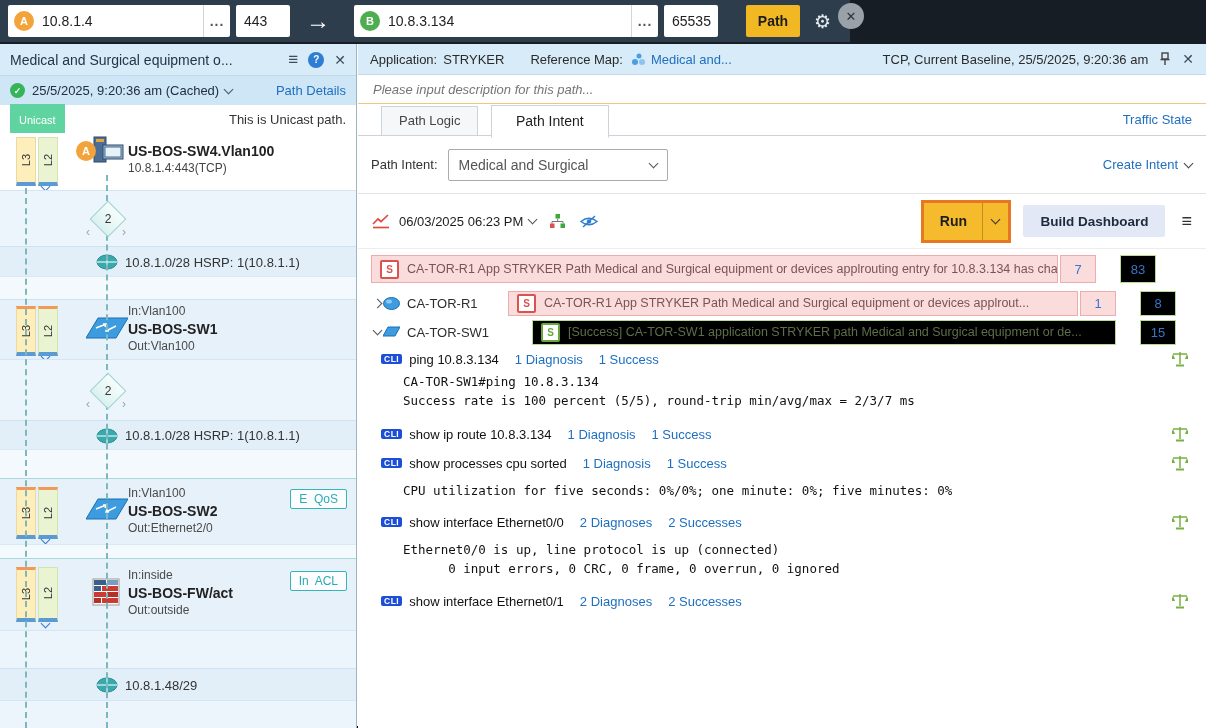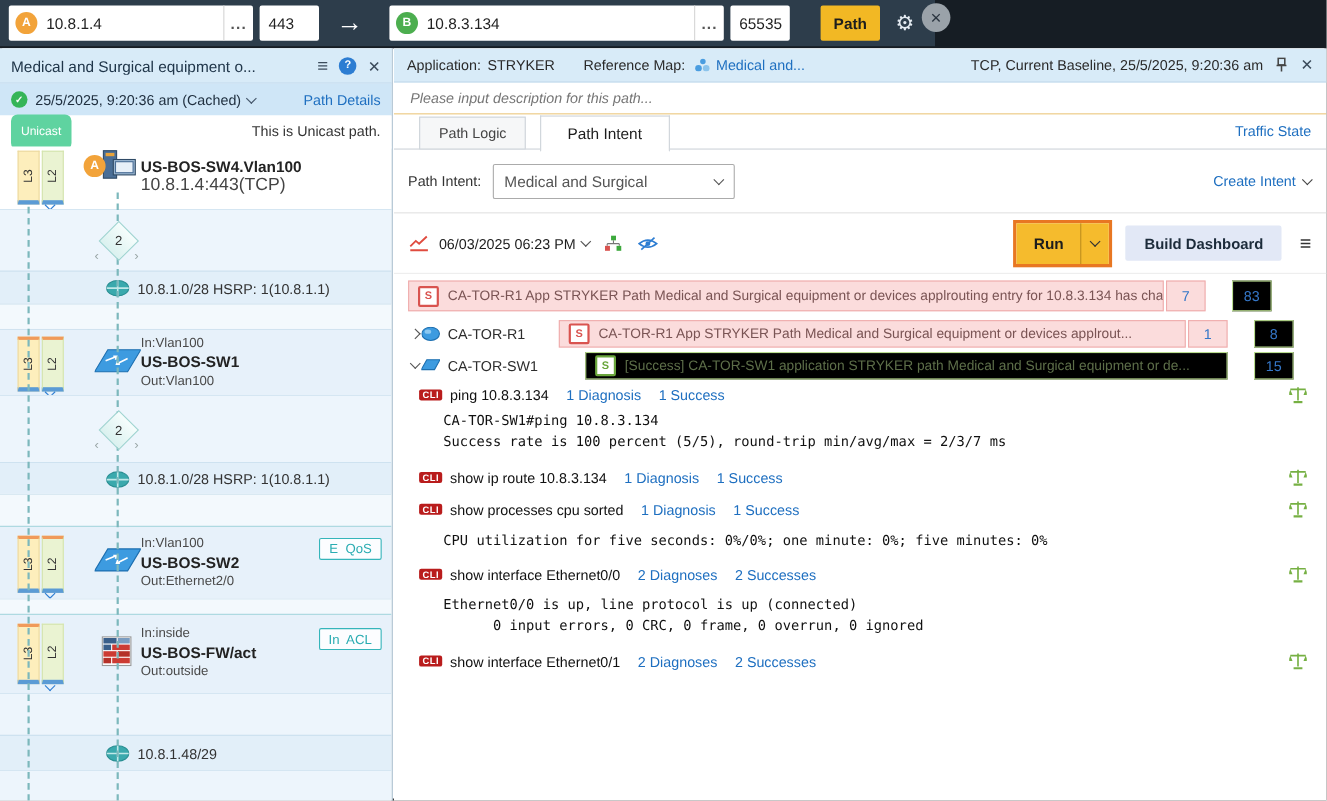--- a/index.html
+++ b/index.html
@@ -31,36 +31,36 @@
   .lp-header{height:31px;background:#d8ebf8;display:flex;align-items:center;padding:0 10px;border-bottom:1px solid #c2d9ec;}
   .lp-title{font-size:14px;color:#20364a;flex:1;white-space:nowrap;overflow:hidden;}
   .icon-burger{color:#3c4c5c;font-size:17px;font-weight:bold;margin:0 10px;cursor:pointer;}
   .icon-help{width:16px;height:16px;border-radius:50%;background:#2d7dd2;color:#fff;font-size:10px;font-weight:bold;display:flex;align-items:center;justify-content:center;cursor:pointer;}
   .icon-x{color:#3c4c5c;font-size:14px;margin-left:10px;cursor:pointer;}
   .lp-sub{height:29px;background:#cfe6f7;display:flex;align-items:center;padding:0 10px;font-size:13px;color:#203040;}
   .icon-check{width:15px;height:15px;border-radius:50%;background:#35b558;color:#fff;font-size:9px;font-weight:bold;display:flex;align-items:center;justify-content:center;margin-right:7px;}
   .lp-sub .chv{color:#44566a;margin-left:6px;}
   .lp-sub .link{margin-left:auto;font-size:13px;}
   .lp-unicast{height:29px;background:#fff;display:flex;align-items:center;padding:0 10px;border-bottom:1px solid #e3edf5;}
-  .uni-badge{background:#5fd3a0;color:#fff;font-size:11px;padding:10px 9px;border-radius:6px;}
+  .uni-badge{background:#5fd3a0;color:#fff;font-size:11px;padding:10px 9px;border-radius:0;}
   .uni-note{margin-left:auto;font-size:13px;color:#333;}
   .path-area{position:absolute;top:89px;left:0;right:0;bottom:0;overflow:hidden;}
   .dash{position:absolute;border-left:2px dashed #7cb8bc;width:0;z-index:2;}
   .prow{position:absolute;left:0;right:0;z-index:1;border-top:1px solid rgba(160,195,220,.30);}
   .prow .inner{position:relative;width:100%;height:100%;z-index:3;}
   .tabs{position:absolute;left:16px;display:flex;gap:2px;}
   .vtab{width:20px;display:flex;align-items:center;justify-content:center;border-bottom:4px solid #5b9bd5;box-sizing:border-box;}
   .vtab span{transform:rotate(-90deg);font-size:11px;color:#333;}
   .tab-l3{background:#fdeebc;border:1px solid #ecd9a0;border-bottom:4px solid #5b9bd5;}
   .tab-l2{background:#eaf3d2;border:1px solid #d4e4ae;border-bottom:4px solid #5b9bd5;}
   .otop{border-top:3px solid #f09a5a;}
   .tab-chev{position:absolute;color:#2d7dd2;}
   .dev-text{position:absolute;left:128px;}
   .dname{font-size:14px;font-weight:bold;color:#222;line-height:18px;}
-  .dsub{font-size:16px;color:#444;line-height:17px;}
+  .dsub{font-size:12px;color:#444;line-height:17px;}
   .io{font-size:12px;color:#4a4a4a;line-height:17px;}
   .dev-icon{position:absolute;z-index:3;}
   .a-on-dev{position:absolute;left:76px;width:20px;height:20px;border-radius:50%;background:#f2a33a;color:#fff;font-weight:bold;font-size:11px;display:flex;align-items:center;justify-content:center;z-index:4;}
   .hop{position:absolute;left:95px;width:24px;height:24px;background:linear-gradient(#f6fdfc,#daf1ef);border:1px solid #9fd4d0;transform:rotate(45deg);z-index:3;}
   .hop span{position:absolute;inset:0;display:flex;align-items:center;justify-content:center;transform:rotate(-45deg);font-size:12px;color:#333;}
   .hop-arrow{position:absolute;color:#9aa6a6;font-size:12px;z-index:3;}
   .net-row{display:flex;align-items:center;height:100%;}
   .net-label{font-size:13px;color:#333;margin-left:125px;}
   .globe{position:absolute;left:96px;z-index:3;}
   .dev-tag{position:absolute;right:9px;border:1px solid #35b5ba;color:#2aacb2;background:rgba(255,255,255,.85);font-size:12px;padding:2px 8px;border-radius:2px;white-space:pre;}
@@ -103,21 +103,21 @@
   .txt-fail{color:#7a5454;}
   .txt-ok{color:#5d6e49;}
   .s-badge{width:15px;height:15px;border:2px solid #d9534f;color:#d9534f;background:#fff;font-size:10px;font-weight:bold;display:flex;align-items:center;justify-content:center;border-radius:2px;flex:none;}
   .s-badge.g{border-color:#6aa63c;color:#6aa63c;}
   .alert1{margin:6px 50px 0 0;}
   .tree-row{display:flex;align-items:center;height:26px;}
   .tree-chev{width:12px;color:#555;display:flex;justify-content:center;cursor:pointer;}
   .tree-name{font-size:13px;color:#2d2d2d;margin-left:7px;}
   .tree-bar{margin-left:auto;width:668px;margin-right:30px;height:25px;flex:none;}
   .cli-row{display:flex;align-items:center;margin-left:10px;margin-right:12px;height:20px;}
-  .cli-badge{background:#b91c1c;color:#fff;font-size:8.5px;font-weight:bold;padding:0 3px;border-radius:2px;letter-spacing:.5px;}
+  .cli-badge{background:#1d4ed8;color:#fff;font-size:8.5px;font-weight:bold;padding:0 3px;border-radius:2px;letter-spacing:.5px;}
   .cli-cmd{font-size:13px;color:#111;margin-left:7px;}
   .cli-link{font-size:13px;margin-left:16px;}
   .scale-ic{margin-left:auto;margin-right:6px;}
   .code{font-family:"DejaVu Sans Mono","Liberation Mono",monospace;font-size:12.5px;line-height:19px;color:#111;white-space:pre;margin:3px 0 0 32px;}
 </style>
 </head>
 <body>
 
 <div id="stage">
 

